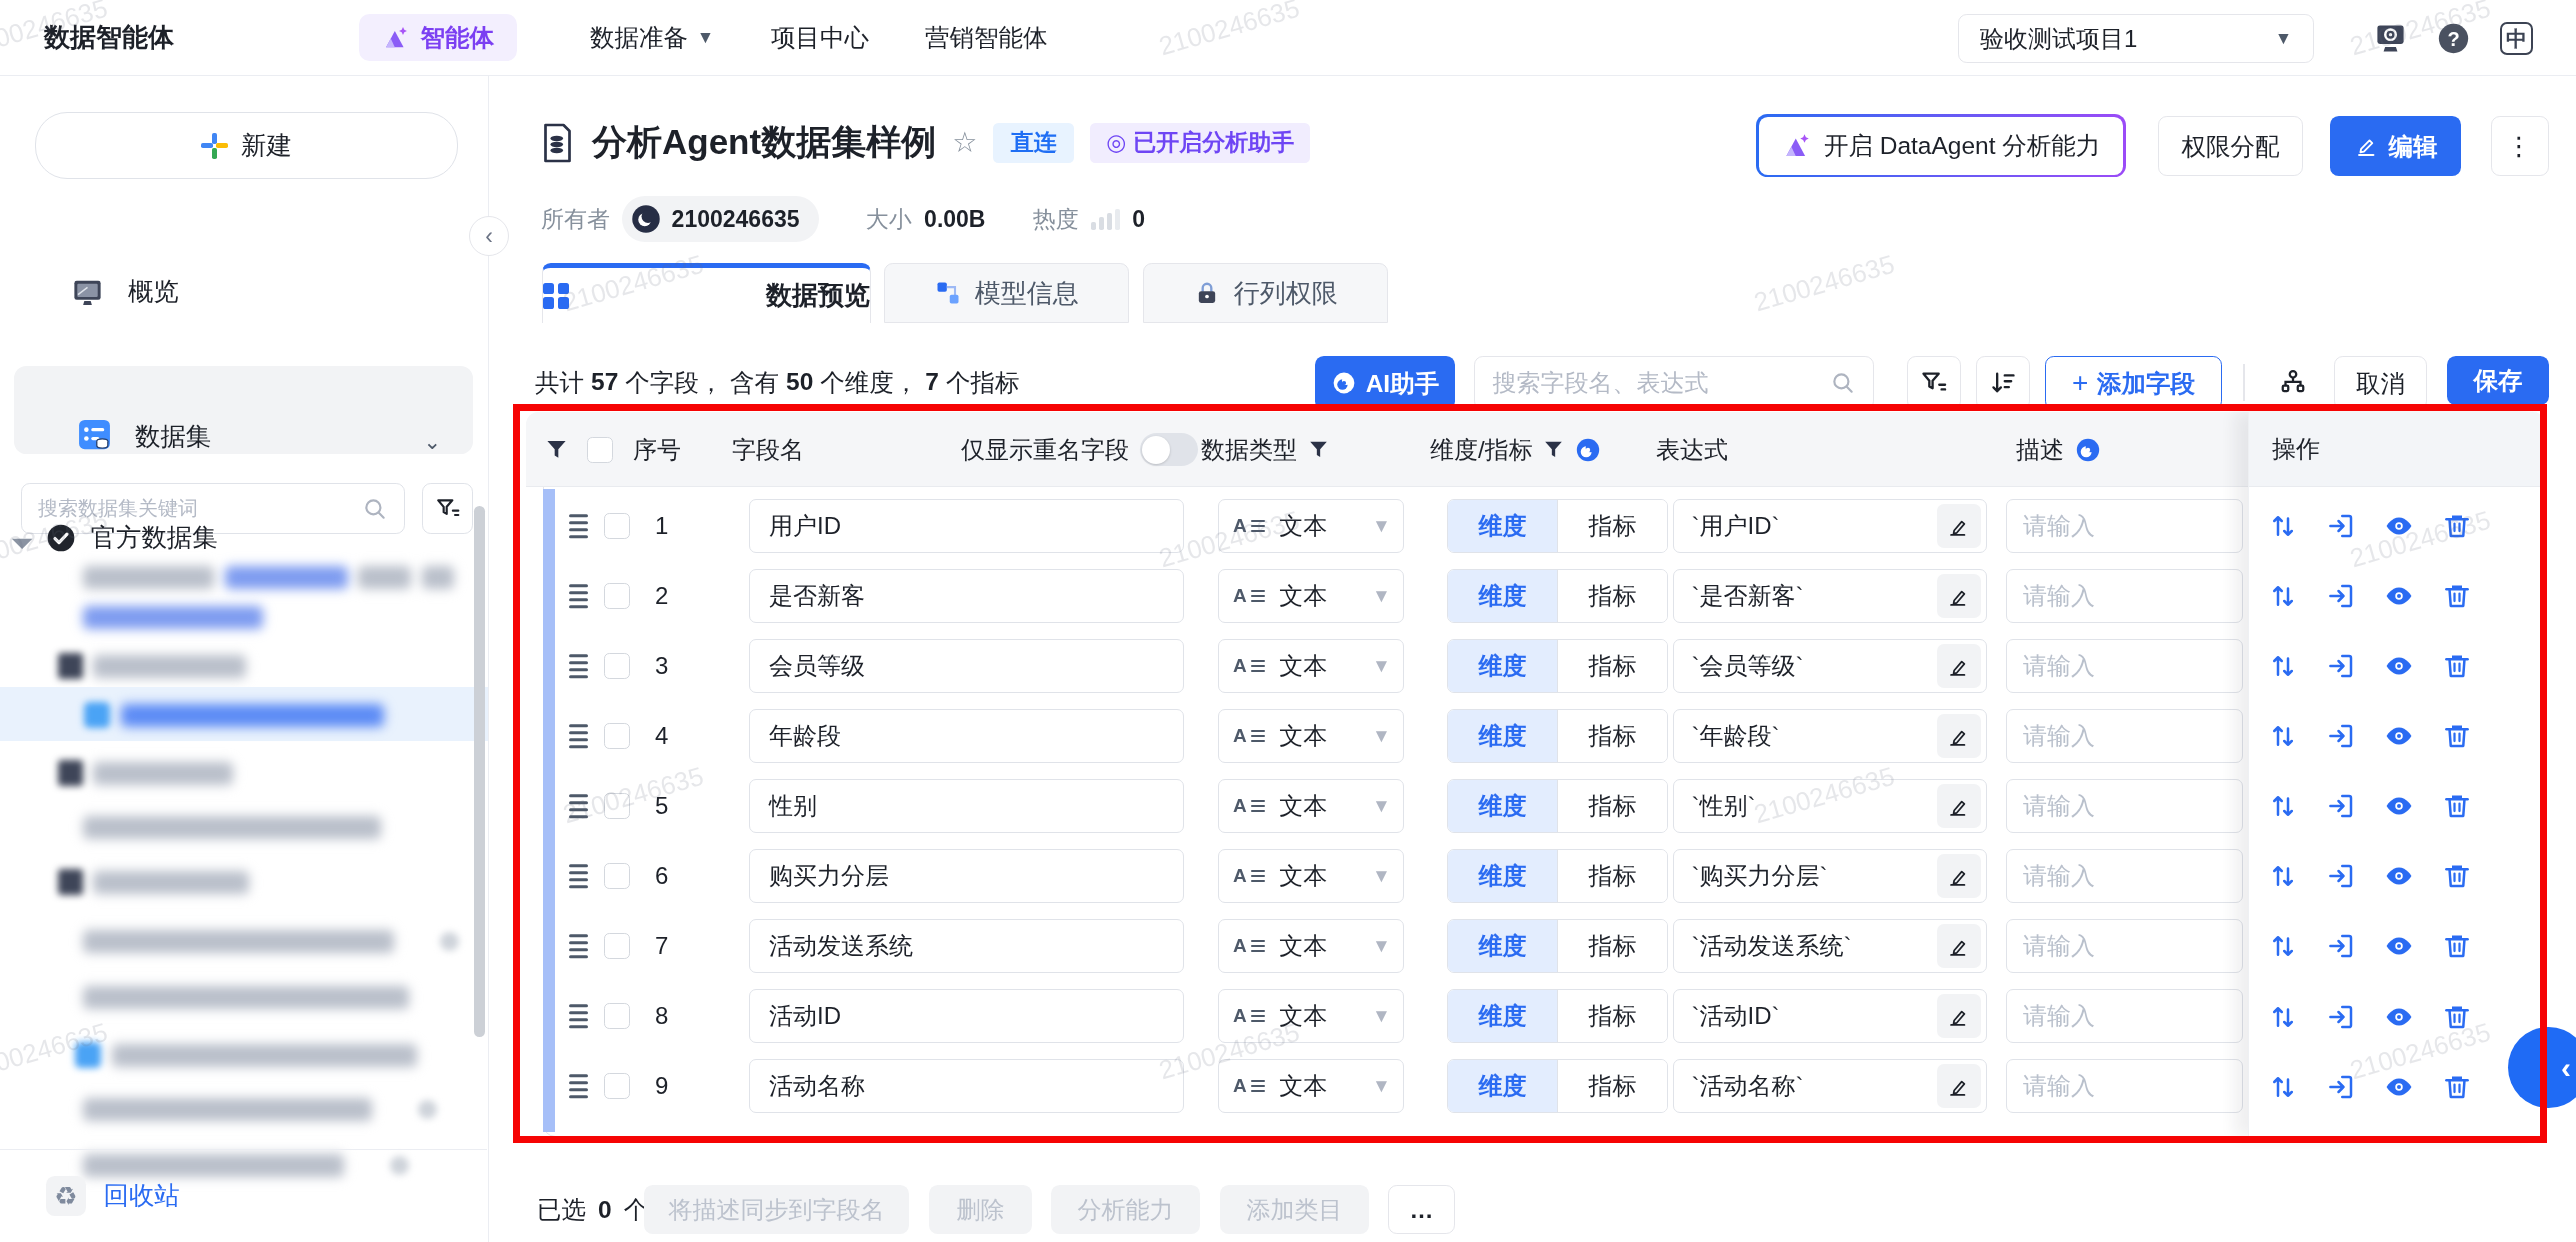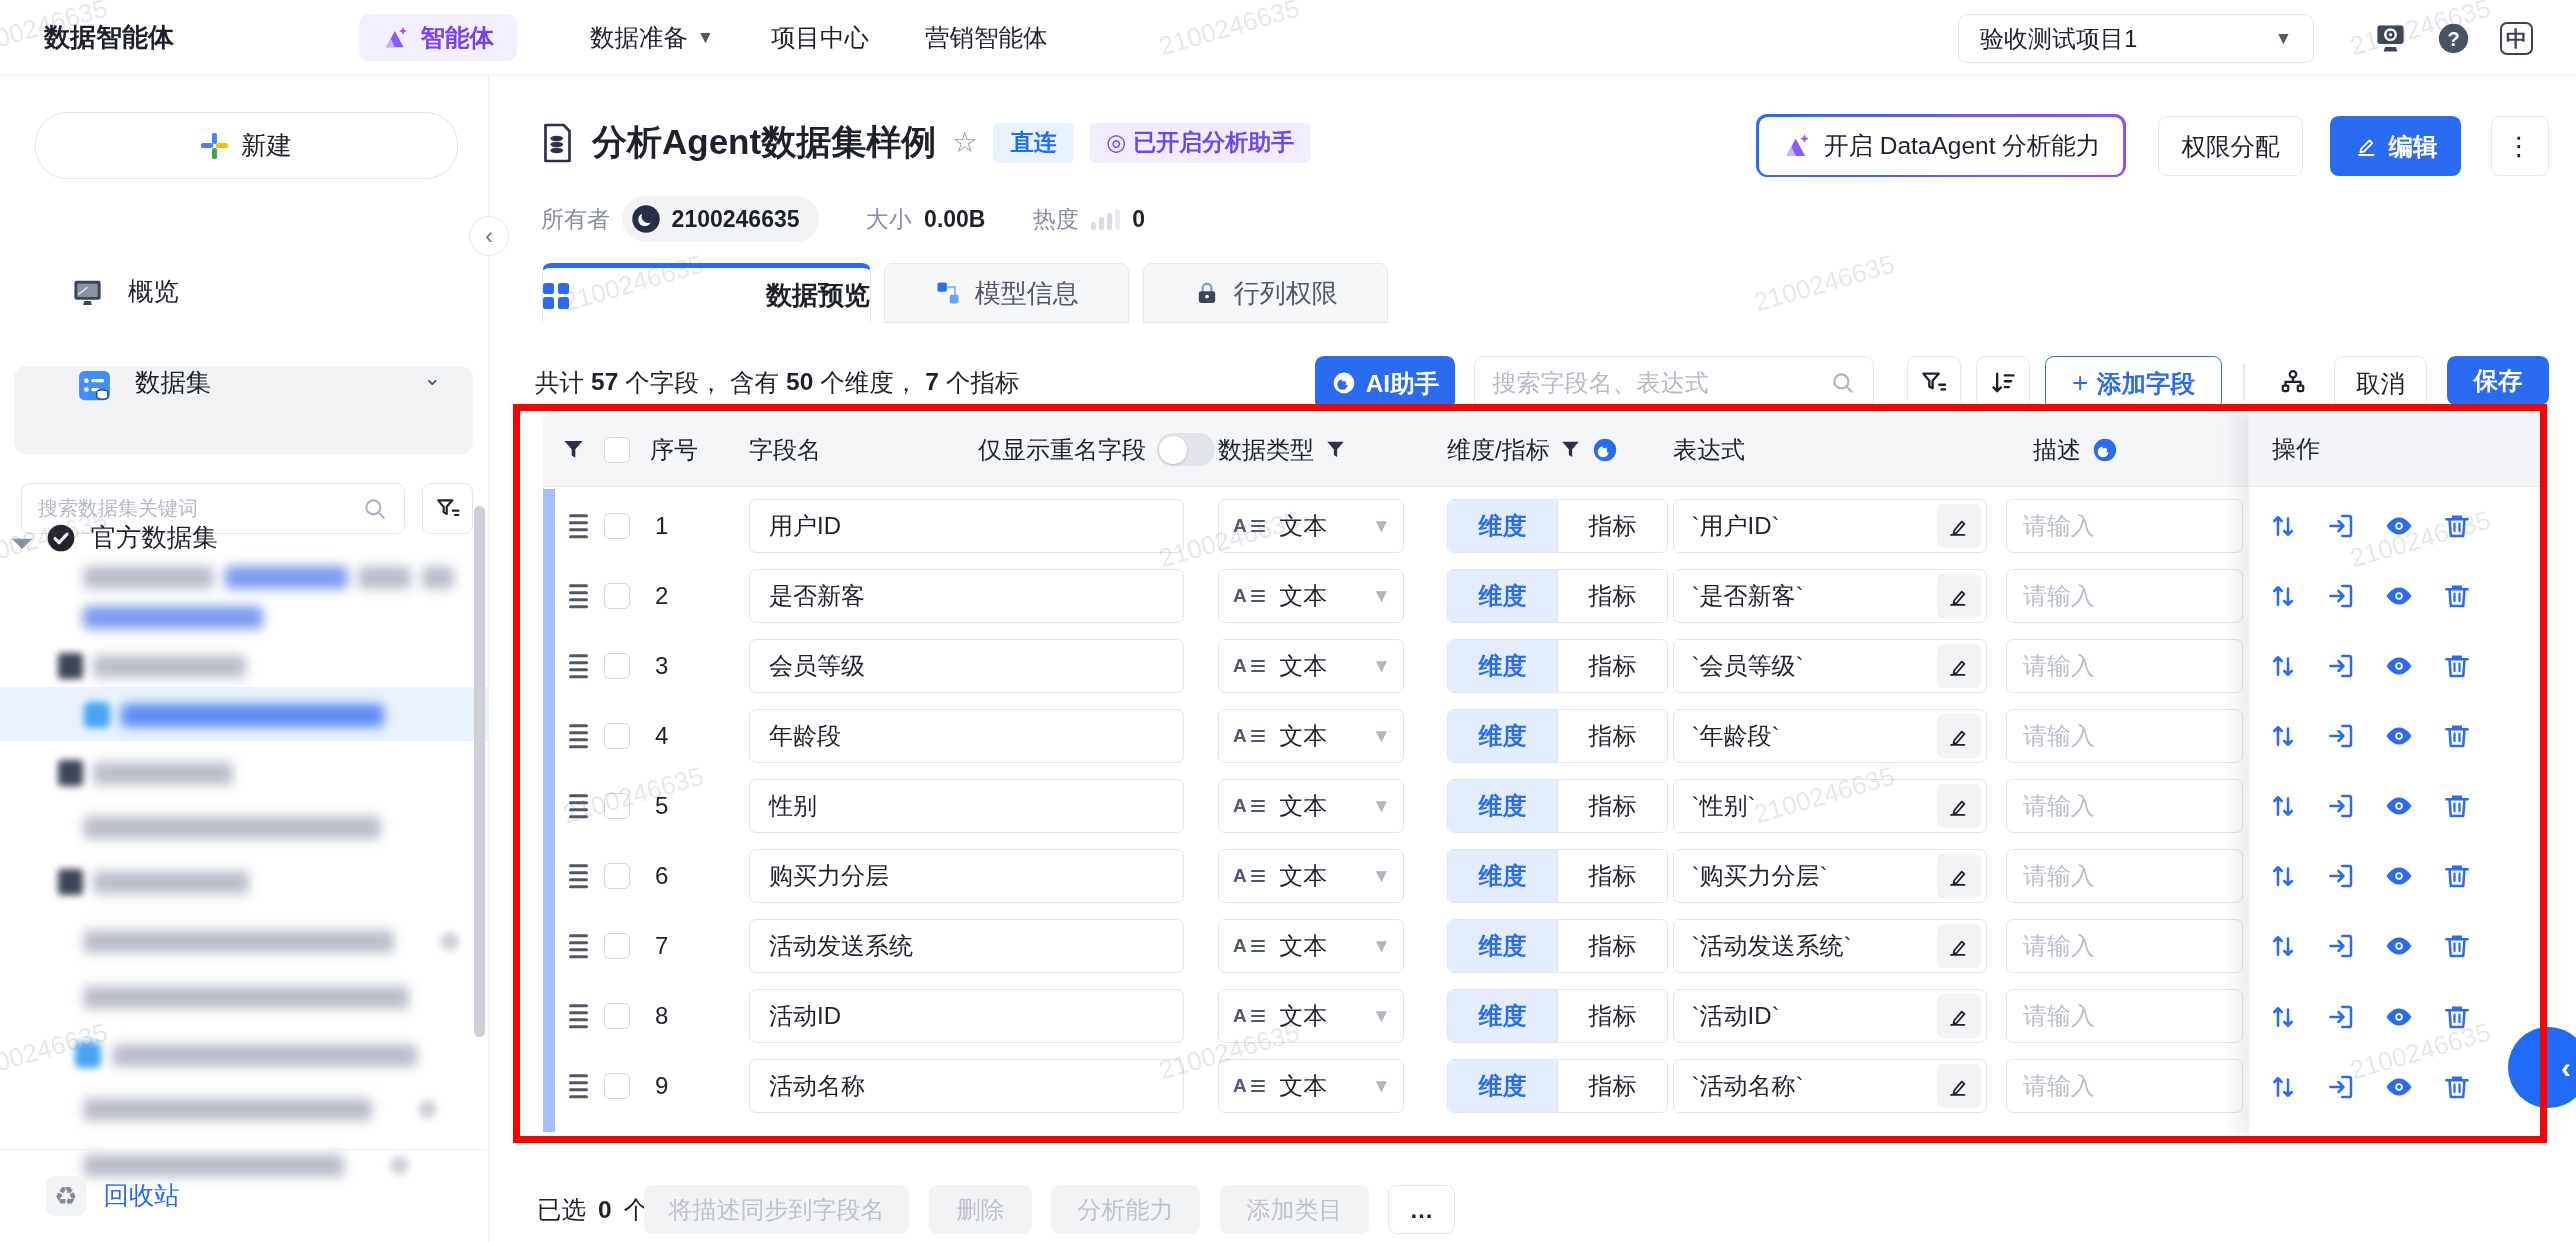--- a/index.html
+++ b/index.html
@@ -16,21 +16,21 @@
   .proj-select{left:1958px;top:14px;width:356px;height:49px;border:0.9px solid #e5e6eb;border-radius:8.8px;background:#fff;display:flex;align-items:center;justify-content:space-between;padding:0 21px;box-sizing:border-box;font-size:24px;}
   .nav-iconbtn{top:19px;width:39px;height:39px;display:flex;align-items:center;justify-content:center;}
   .lang-box{border:2.6px solid #3c4353;border-radius:7px;width:33px;height:33px;display:flex;align-items:center;justify-content:center;font-size:21px;font-weight:bold;color:#3c4353;box-sizing:border-box;}
 
   
   #sidebar{left:0;top:75px;width:488px;height:1167px;background:#fff;border-right:0.9px solid #ebedf2;z-index:3;}
   .new-btn{left:35px;top:37px;width:421px;height:65px;border:0.9px solid #e0e3e9;border-radius:32px;background:#fff;display:flex;align-items:center;justify-content:center;gap:14px;font-size:25.4px;}
   .plus4{position:relative;width:26px;height:26px;display:inline-block;}
   .plus4 b{position:absolute;border-radius:1.8px;}
   .side-item{left:0;width:488px;height:56px;display:flex;align-items:center;gap:21px;padding-left:75px;box-sizing:border-box;font-size:25.4px;}
-  .side-sel{left:14px;top:291px;width:459px;height:88px;background:#f2f3f5;border-radius:12.3px;display:flex;align-items:flex-start;gap:21px;padding-left:61px;box-sizing:border-box;font-size:25.4px;}
+  .side-sel{left:14px;top:291px;width:459px;height:88px;background:#f2f3f5;border-radius:12.3px;display:flex;align-items:flex-end;gap:21px;padding-left:61px;box-sizing:border-box;font-size:25.4px;}
   .side-search{left:21px;top:408px;width:384px;height:51px;border:0.9px solid #e0e3e9;border-radius:8.8px;display:flex;align-items:center;justify-content:space-between;padding:0 16px;box-sizing:border-box;color:#b4bac6;font-size:20px;}
   .side-filterbtn{left:422px;top:408px;width:51px;height:51px;border:0.9px solid #e0e3e9;border-radius:8.8px;display:flex;align-items:center;justify-content:center;box-sizing:border-box;}
   .tree-head{left:16px;top:438px;width:456px;height:49px;display:flex;align-items:center;gap:14px;font-size:25.4px;}
   .blurbar{height:23px;border-radius:5.3px;filter:blur(4.4px);display:inline-block;}
   .tree-row{position:absolute;display:flex;align-items:center;gap:10.5px;filter:blur(3.5px);}
   .tree-doc{width:24.5px;height:26px;background:#3e4558;border-radius:3.5px;}
   .tree-blue{width:26px;height:26px;background:#4aa3f5;border-radius:5.3px;}
   .sel-band{left:0;width:488px;height:54px;background:#e9f2fd;}
   .tree-scroll{left:474px;top:431px;width:10.5px;height:531px;background:#ccd0d6;border-radius:5.3px;}
   .side-foot{left:0;top:1074px;width:487px;height:93px;border-top:0.9px solid #ebedf2;display:flex;align-items:center;gap:17.5px;padding-left:46px;box-sizing:border-box;}
@@ -68,21 +68,21 @@
   .ai-btn{left:1315px;top:356px;width:140px;height:54px;background:#2a6bf2;border-radius:8.8px;color:#fff;font-size:24.5px;font-weight:bold;display:flex;align-items:center;justify-content:center;gap:8.8px;}
   .fsearch{left:1474px;top:356px;width:400px;height:54px;border:0.9px solid #e5e6eb;border-radius:8.8px;display:flex;align-items:center;justify-content:space-between;padding:0 17.5px;box-sizing:border-box;color:#b4bac6;font-size:24px;background:#fff;}
   .sqbtn{top:356px;width:54px;height:54px;border:0.9px solid #e5e6eb;border-radius:8.8px;background:#fff;display:flex;align-items:center;justify-content:center;box-sizing:border-box;}
   .add-field{left:2045px;top:356px;width:177px;height:54px;border:1.8px solid #2a6bf2;border-radius:8.8px;background:#fff;color:#2a6bf2;font-size:24.5px;font-weight:bold;display:flex;align-items:center;justify-content:center;gap:8.8px;box-sizing:border-box;}
   .vdiv{left:2243px;top:364px;width:1.8px;height:37px;background:#e5e6eb;}
   .cancel-btn{left:2334px;top:356px;width:93px;height:54px;border:0.9px solid #e5e6eb;border-radius:8.8px;background:#fff;font-size:24.5px;display:flex;align-items:center;justify-content:center;box-sizing:border-box;}
   .save-btn{left:2447px;top:356px;width:102px;height:49px;background:#2a6bf2;border-radius:8.8px;color:#fff;font-size:24.5px;font-weight:bold;display:flex;align-items:center;justify-content:center;}
 
   
   #table-card{left:543px;top:412px;width:2002px;height:725px;background:#fff;border:1.8px solid #e5e6eb;border-radius:12.3px;box-sizing:border-box;z-index:1;}
-  #thead{left:543px;top:412px;width:2002px;height:75px;background:#f5f6f8;border-radius:12.3px 12.3px 0 0;border-bottom:0.9px solid #e9ebef;z-index:1;box-sizing:border-box;}
+  #thead{left:526px;top:412px;width:2002px;height:75px;background:#f5f6f8;border-radius:12.3px 12.3px 0 0;border-bottom:0.9px solid #e9ebef;z-index:1;box-sizing:border-box;}
   .th{position:absolute;top:0;height:75px;display:flex;align-items:center;gap:10.5px;font-size:24px;color:#1d2129;}
   .toggle{width:58px;height:33px;border-radius:16.6px;background:#e0e3e9;position:relative;display:inline-block;}
   .toggle i{position:absolute;left:2.6px;top:2.6px;width:28px;height:28px;background:#fff;border-radius:50%;box-shadow:0 0.9px 2.6px rgba(0,0,0,.18);}
   .blue-strip{left:543px;top:489px;width:12.3px;height:643px;background:#a6bff8;z-index:1;}
   .trow{position:absolute;left:543px;width:1709px;height:70px;z-index:1;}
   .rc{position:absolute;top:50%;transform:translateY(-50%);}
   .drag{display:inline-flex;flex-direction:column;gap:4.4px;}
   .drag i{width:19px;height:2.6px;background:#4e5969;border-radius:1.8px;}
   .cbx{width:26px;height:26px;border:1.8px solid #d4d8de;border-radius:5.3px;background:#fff;box-sizing:border-box;}
   .rnum{font-size:24px;color:#1d2129;}

